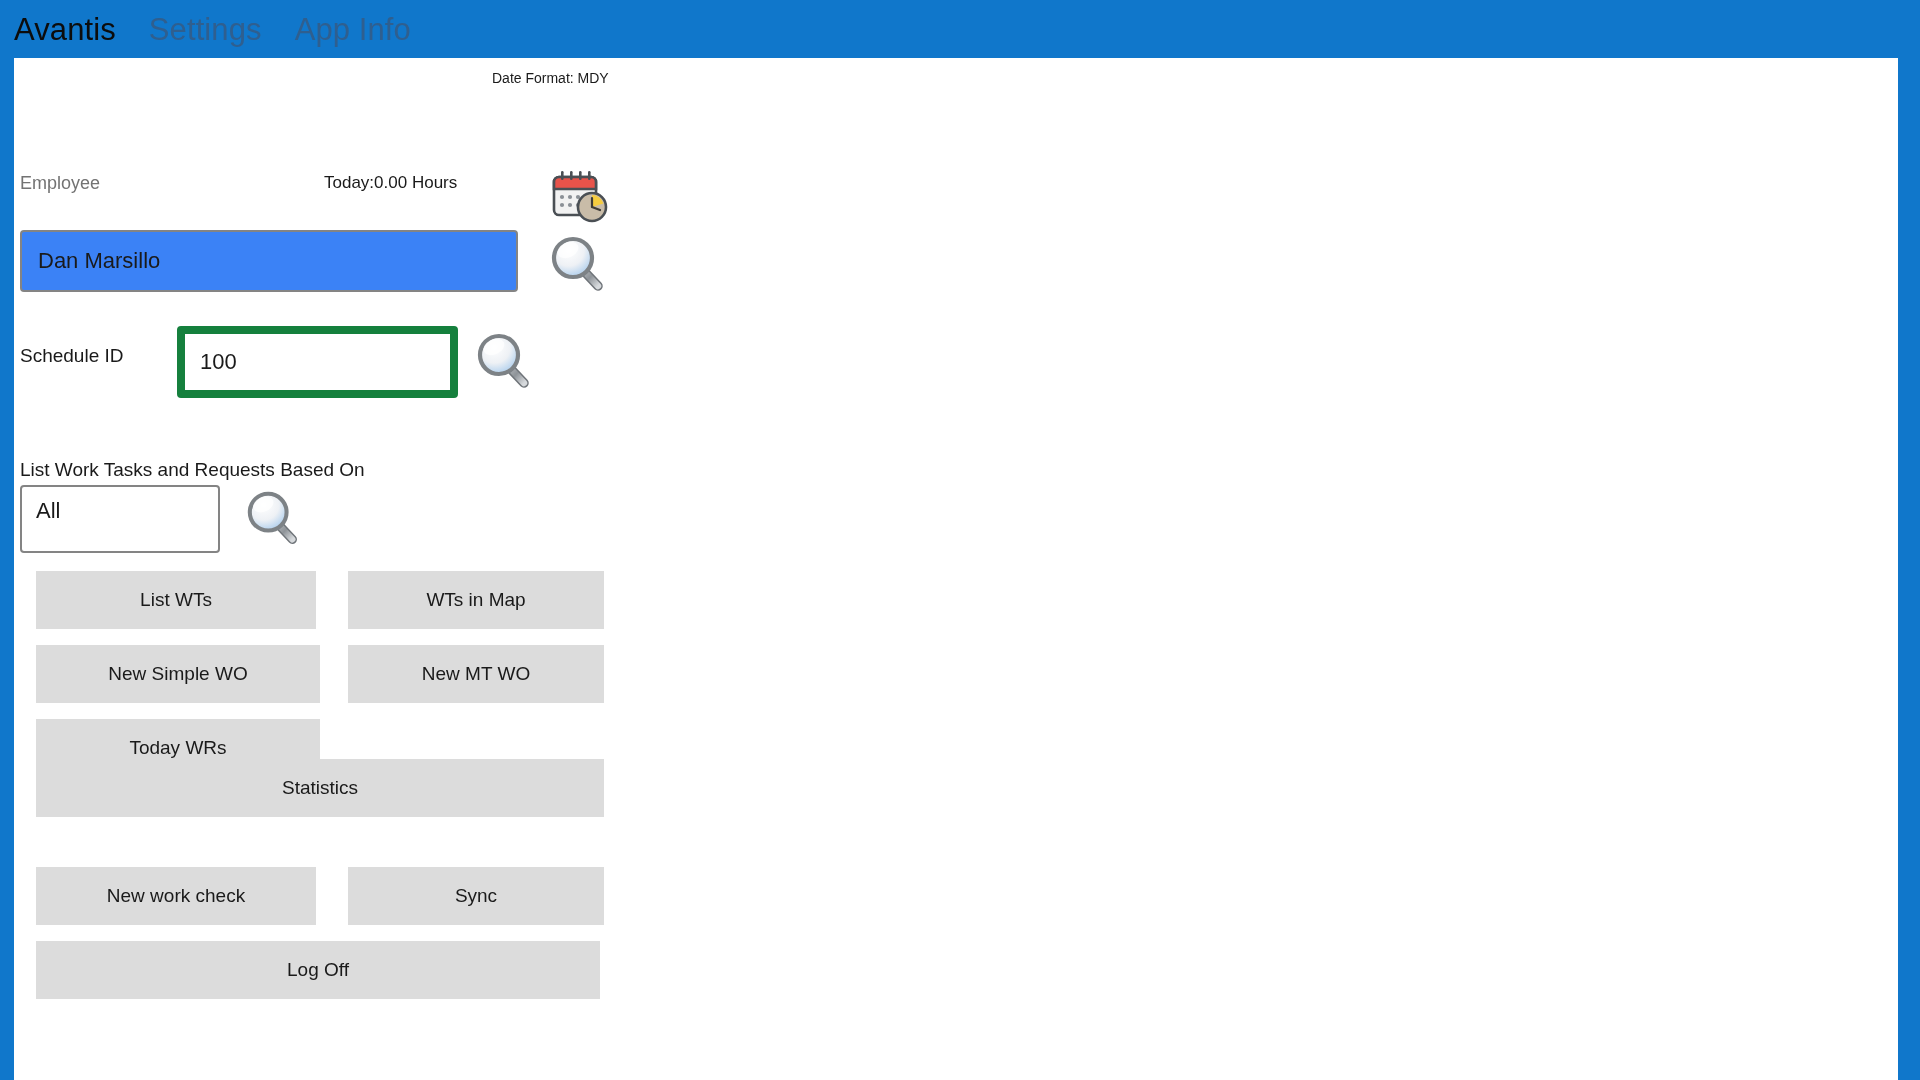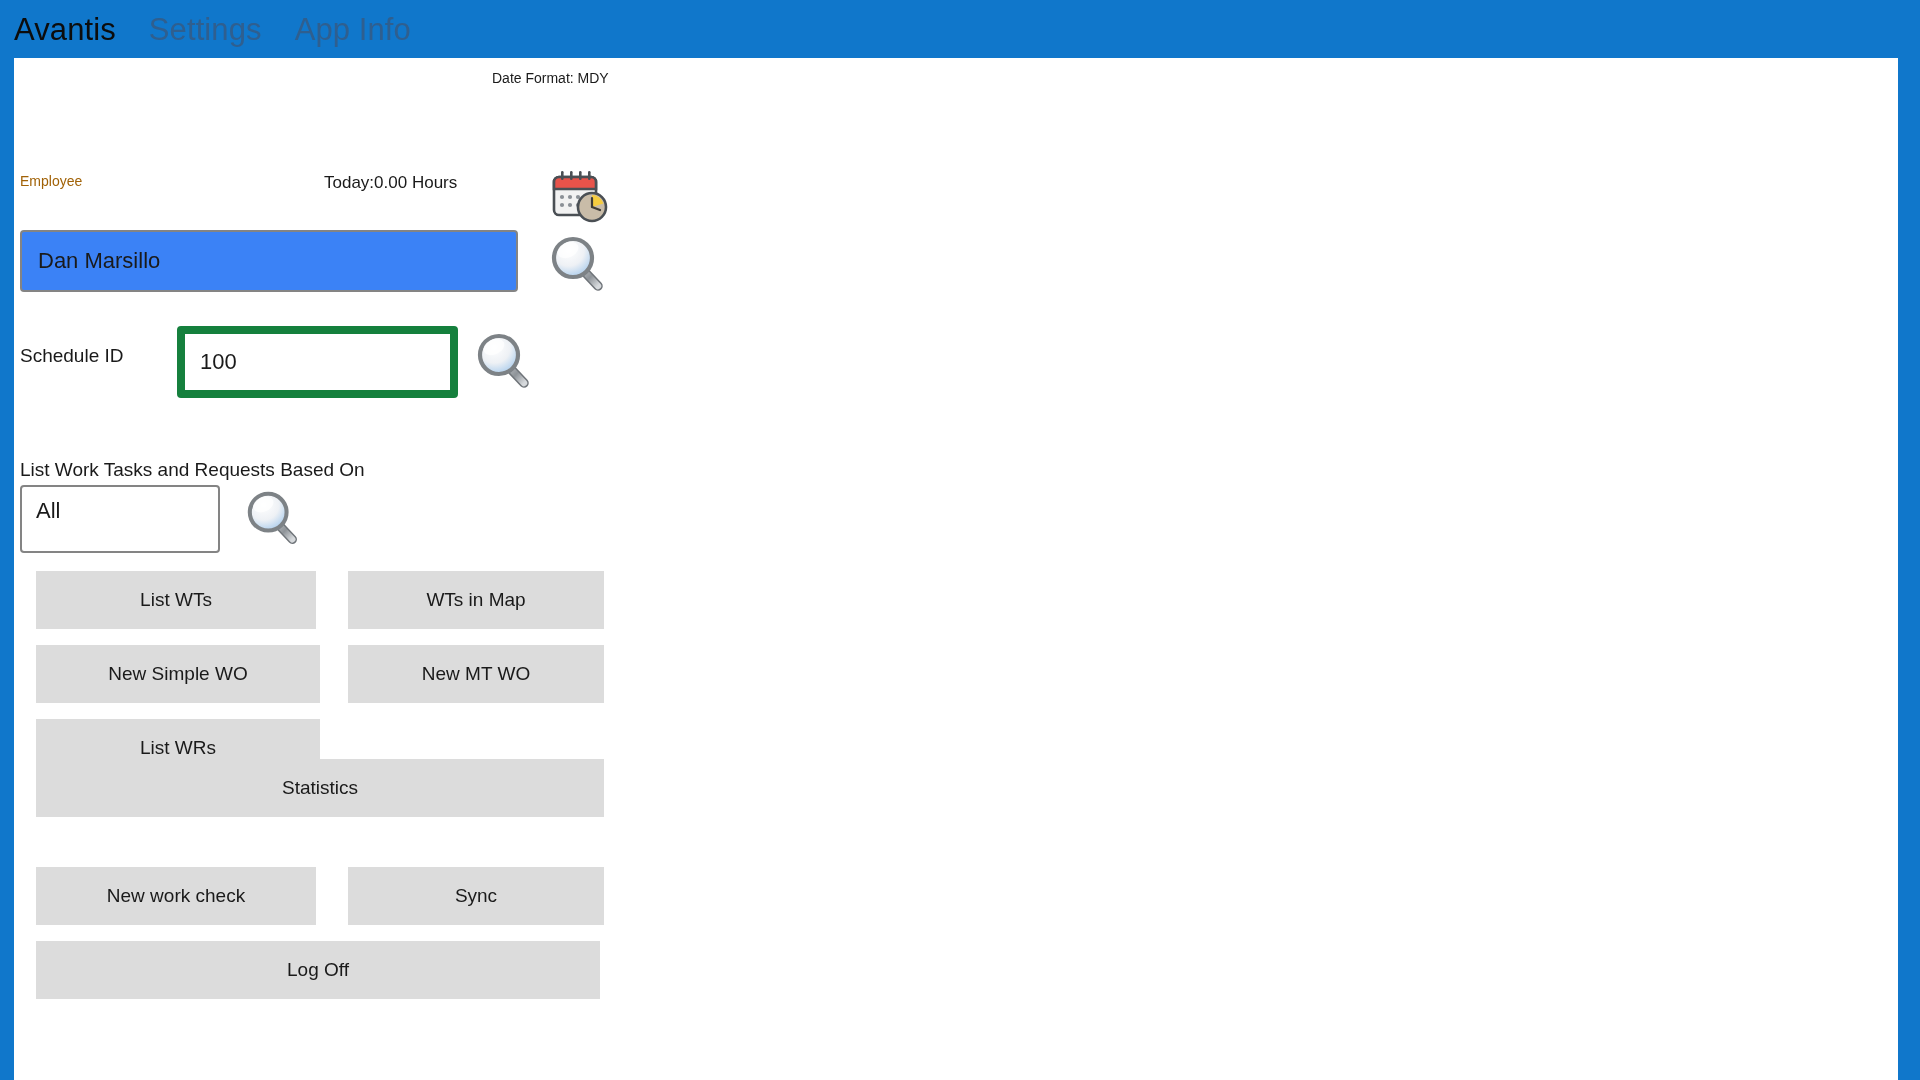--- a/index.html
+++ b/index.html
@@ -63,22 +63,22 @@
     font-size: 14px;
     color: #1a1a1a;
     white-space: nowrap;
   }
 
   
   #employee-label {
     position: absolute;
     left: 6px;
     top: 115px;
-    font-size: 14px;
-    color: #a16207;
+    font-size: 18px;
+    color: #737373;
     white-space: nowrap;
   }
   #hours-today {
     position: absolute;
     left: 310px;
     top: 115px;
     font-size: 17px;
     color: #1a1a1a;
     white-space: nowrap;
   }
@@ -326,20 +326,20 @@
         <path d="M34 36 L50 53" stroke="url(#handle3)" stroke-width="6.5" stroke-linecap="round"></path>
         <circle cx="25" cy="25" r="19" fill="url(#glass3)" stroke="#7d8286" stroke-width="4.2"></circle>
         <ellipse cx="20" cy="17" rx="11" ry="7.5" fill="#ffffff" opacity="0.72" transform="rotate(-25 20 17)"></ellipse>
       </svg>
     </span>
 
     <button class="btn" id="btn-list-wts">List WTs</button>
     <button class="btn" id="btn-wts-in-map">WTs in Map</button>
     <button class="btn" id="btn-new-simple-wo">New Simple WO</button>
     <button class="btn" id="btn-new-mt-wo">New MT WO</button>
-    <button class="btn" id="btn-list-wrs">List WRs</button>
+    <button class="btn" id="btn-list-wrs">Today WRs</button>
     <button class="btn" id="btn-statistics">Statistics</button>
     <button class="btn" id="btn-new-work-check">New work check</button>
     <button class="btn" id="btn-sync">Sync</button>
     <button class="btn" id="btn-log-off">Log Off</button>
 
   </div>
 </div>
 
 </body></html>

